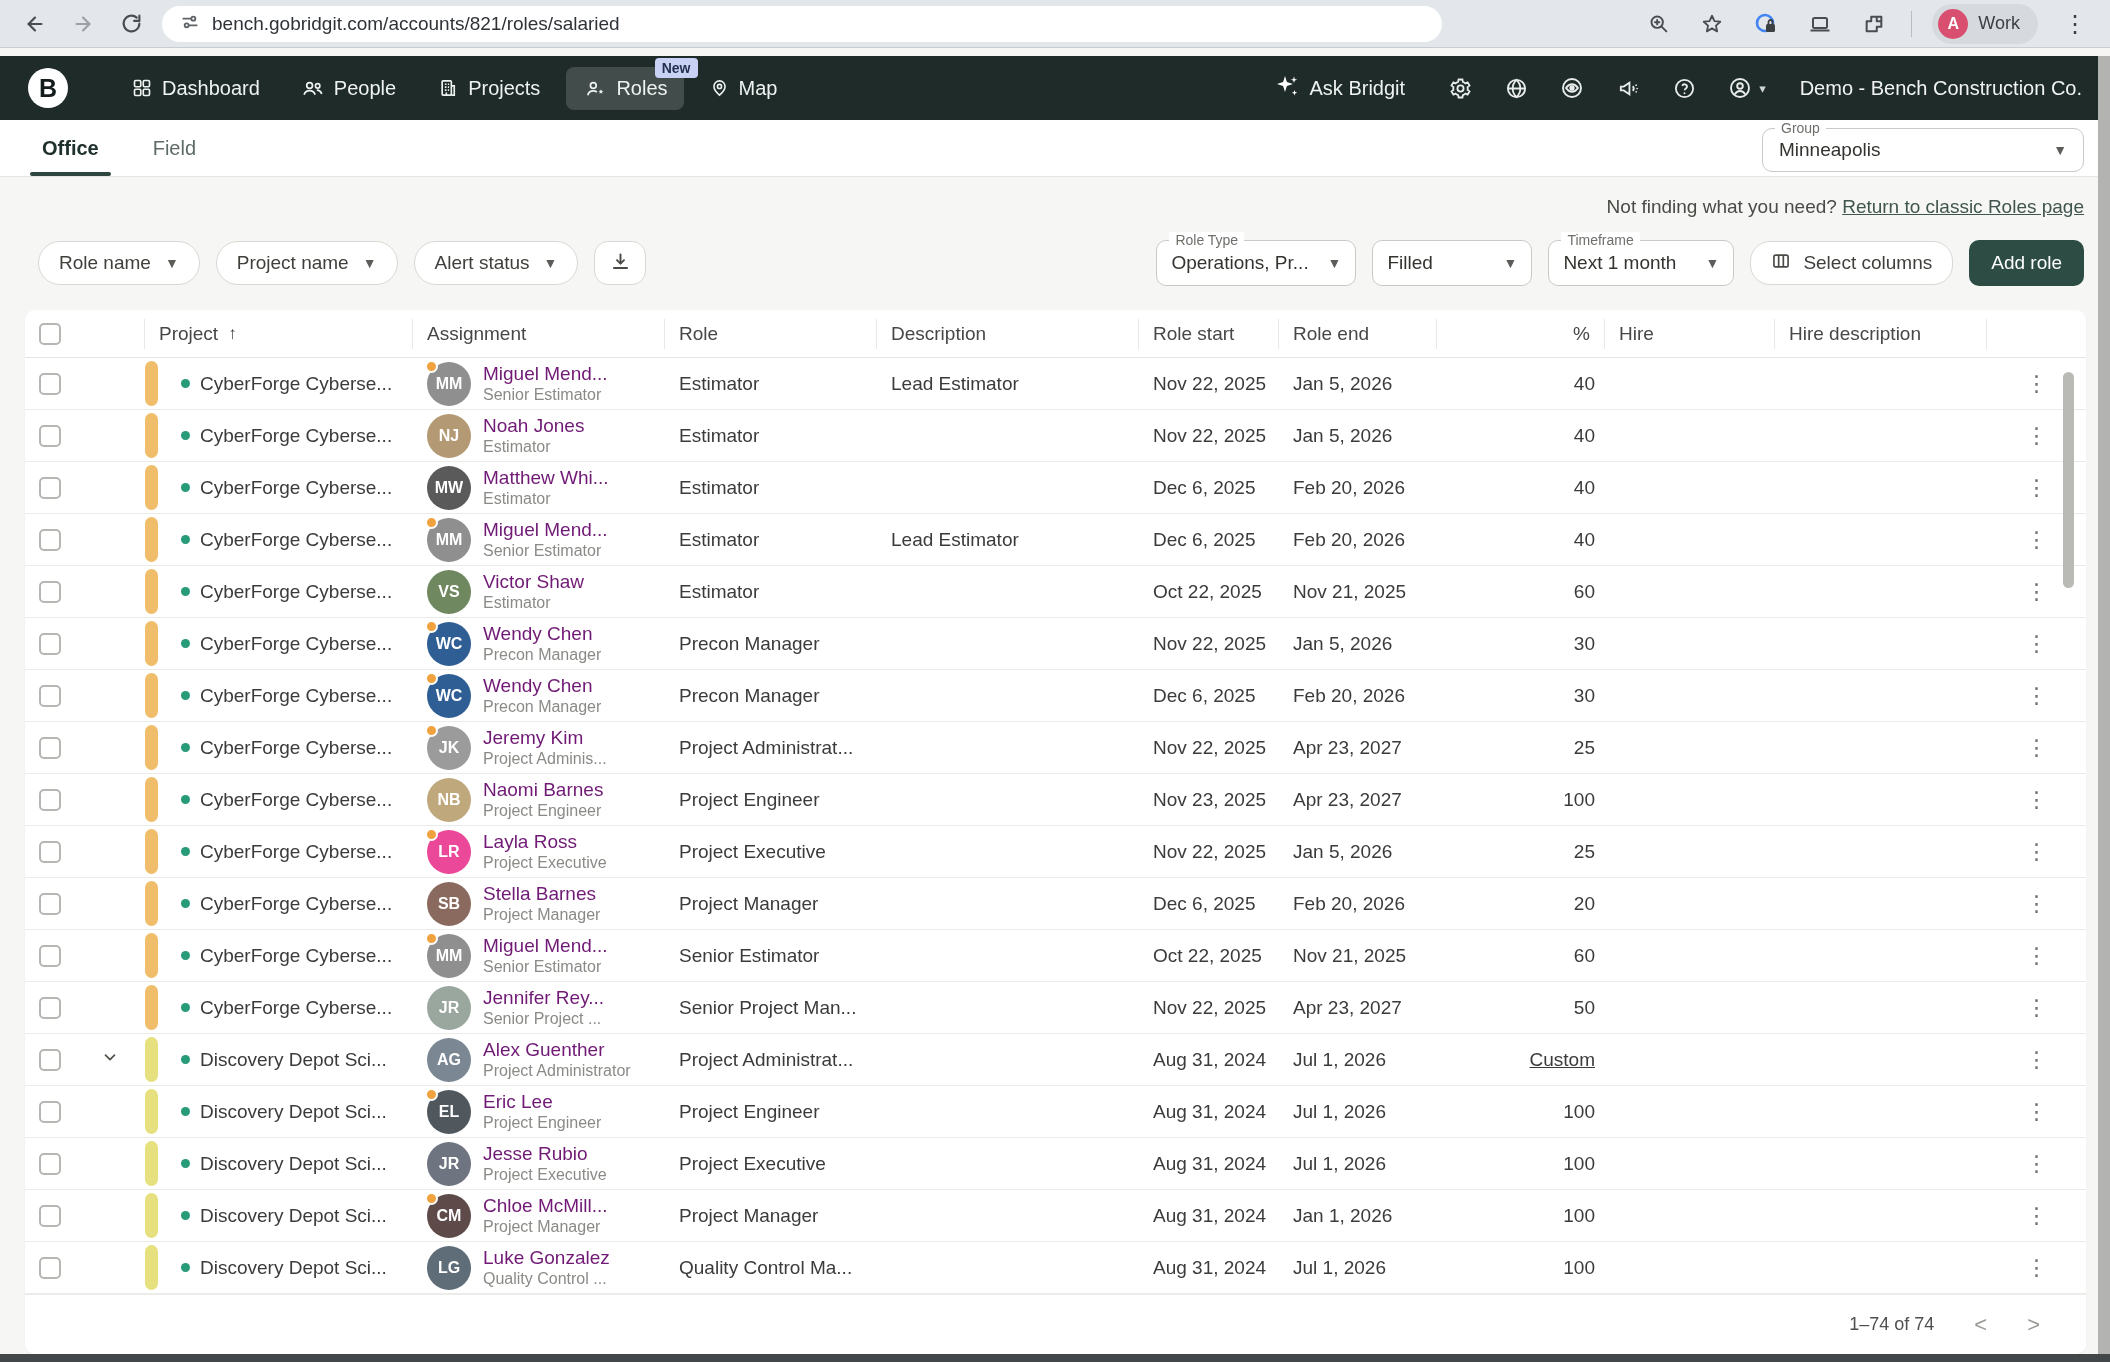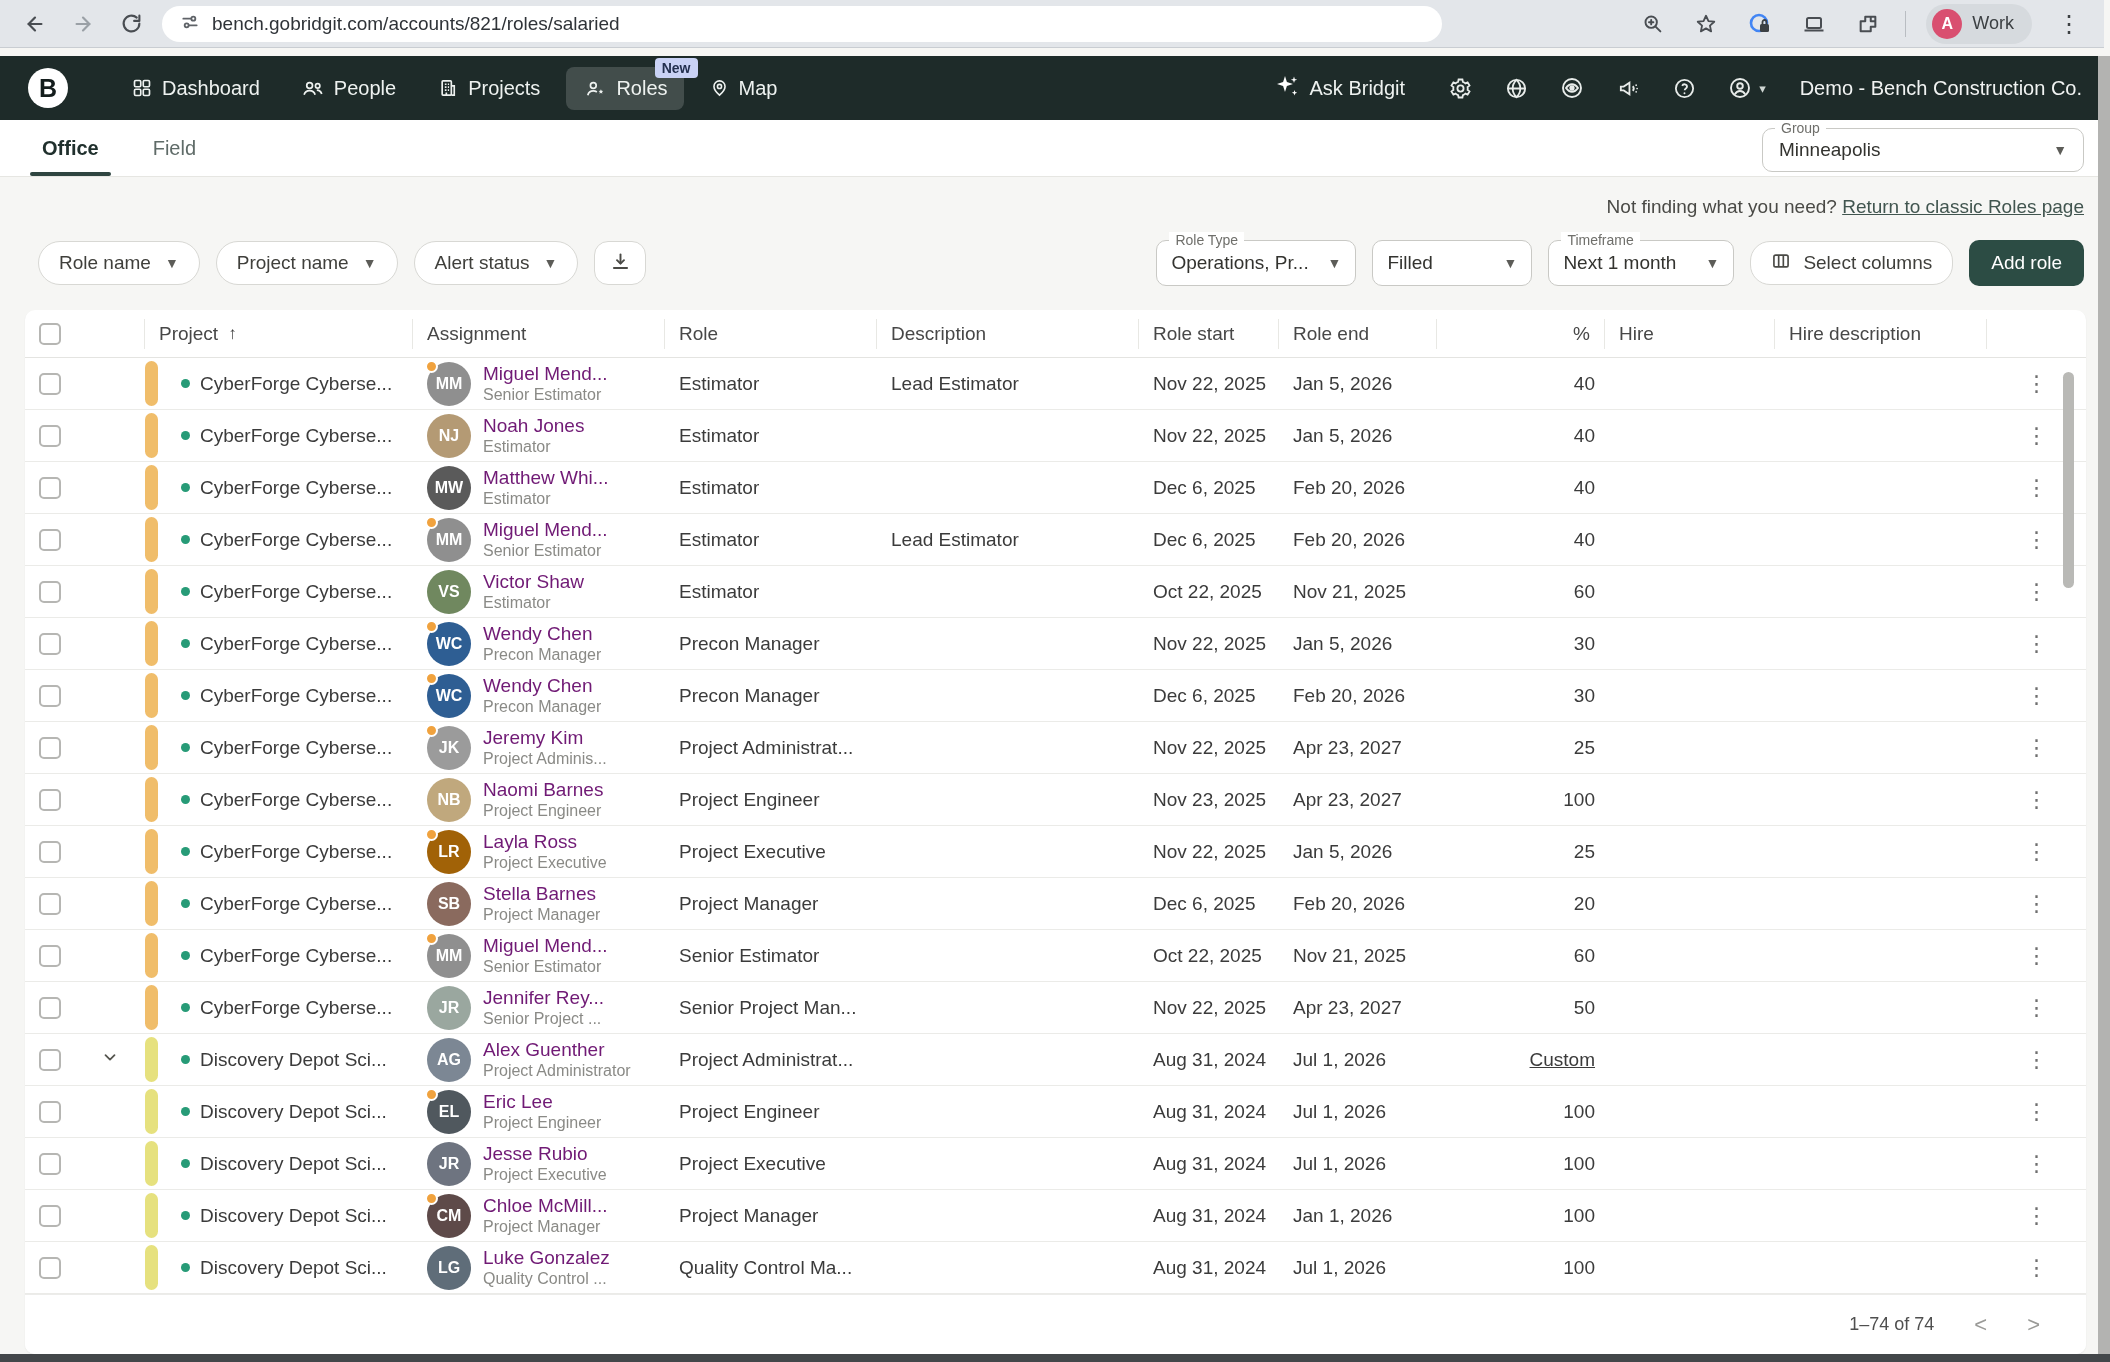--- a/index.html
+++ b/index.html
@@ -1,21 +1,21 @@
 <!DOCTYPE html>
 <html><head>
 <meta charset="utf-8">
 <style>
   * { margin:0; padding:0; box-sizing:border-box; }
   html,body { width:2110px; height:1362px; overflow:hidden; }
   body { font-family:"Liberation Sans","DejaVu Sans",sans-serif; background:#f6f6f4; color:#3b3b3b; }
   .screen { position:relative; width:2110px; height:1362px; }
 
   
-  .chrome { position:absolute; top:0; left:0; right:6px; height:48px; background:#e3e6ea; display:flex; align-items:center; padding:0 18px; gap:14px; border-bottom:1px solid #c9cdd2; }
+  .chrome { position:absolute; top:0; left:0; right:0; height:48px; background:#e3e6ea; display:flex; align-items:center; padding:0 18px; gap:14px; border-bottom:1px solid #c9cdd2; }
   .chrome .nav-ico { width:34px; height:34px; display:flex; align-items:center; justify-content:center; color:#54585e; font-size:22px; border-radius:50%; flex:0 0 auto; }
   .chrome .nav-ico svg { display:block; }
   .url-pill { flex:0 0 auto; width:1280px; height:36px; background:#ffffff; border-radius:18px; display:flex; align-items:center; padding:0 18px; gap:12px; }
   .url-text { font-size:19px; color:#2f3338; }
   .chrome-right { margin-left:auto; display:flex; align-items:center; gap:20px; }
   .chrome-right .sep { width:1px; height:26px; background:#b9bdc2; }
   .profile-chip { display:flex; align-items:center; gap:10px; background:#d6dade; border-radius:20px; height:40px; padding:0 18px 0 6px; }
   .profile-avatar { width:30px; height:30px; border-radius:50%; background:#d94f70; color:#fff; font-size:16px; font-weight:bold; display:flex; align-items:center; justify-content:center; }
   .profile-label { font-size:18px; color:#3c4043; }
 
@@ -629,21 +629,21 @@
     <div class="c-center">
             <span class="checkbox"></span>
           </div>
     <div class="cell c-center"></div>
     <div class="cell c-project">
       <span class="colorbar orange"></span>
       <span class="gdot"></span>
       <span>CyberForge Cyberse...</span>
     </div>
     <div class="cell">
-      <span class="avatar" style="background:#a16207">LR<i class="abadge"></i></span>
+      <span class="avatar" style="background:#ec4899">LR<i class="abadge"></i></span>
       <span class="person">
         <span class="pname">Layla Ross</span>
         <span class="ptitle">Project Executive</span>
       </span>
     </div>
     <div class="cell">Project Executive</div>
     <div class="cell"></div>
     <div class="cell">Nov 22, 2025</div>
     <div class="cell">Jan 5, 2026</div>
     <div class="cell c-pct">25</div>

